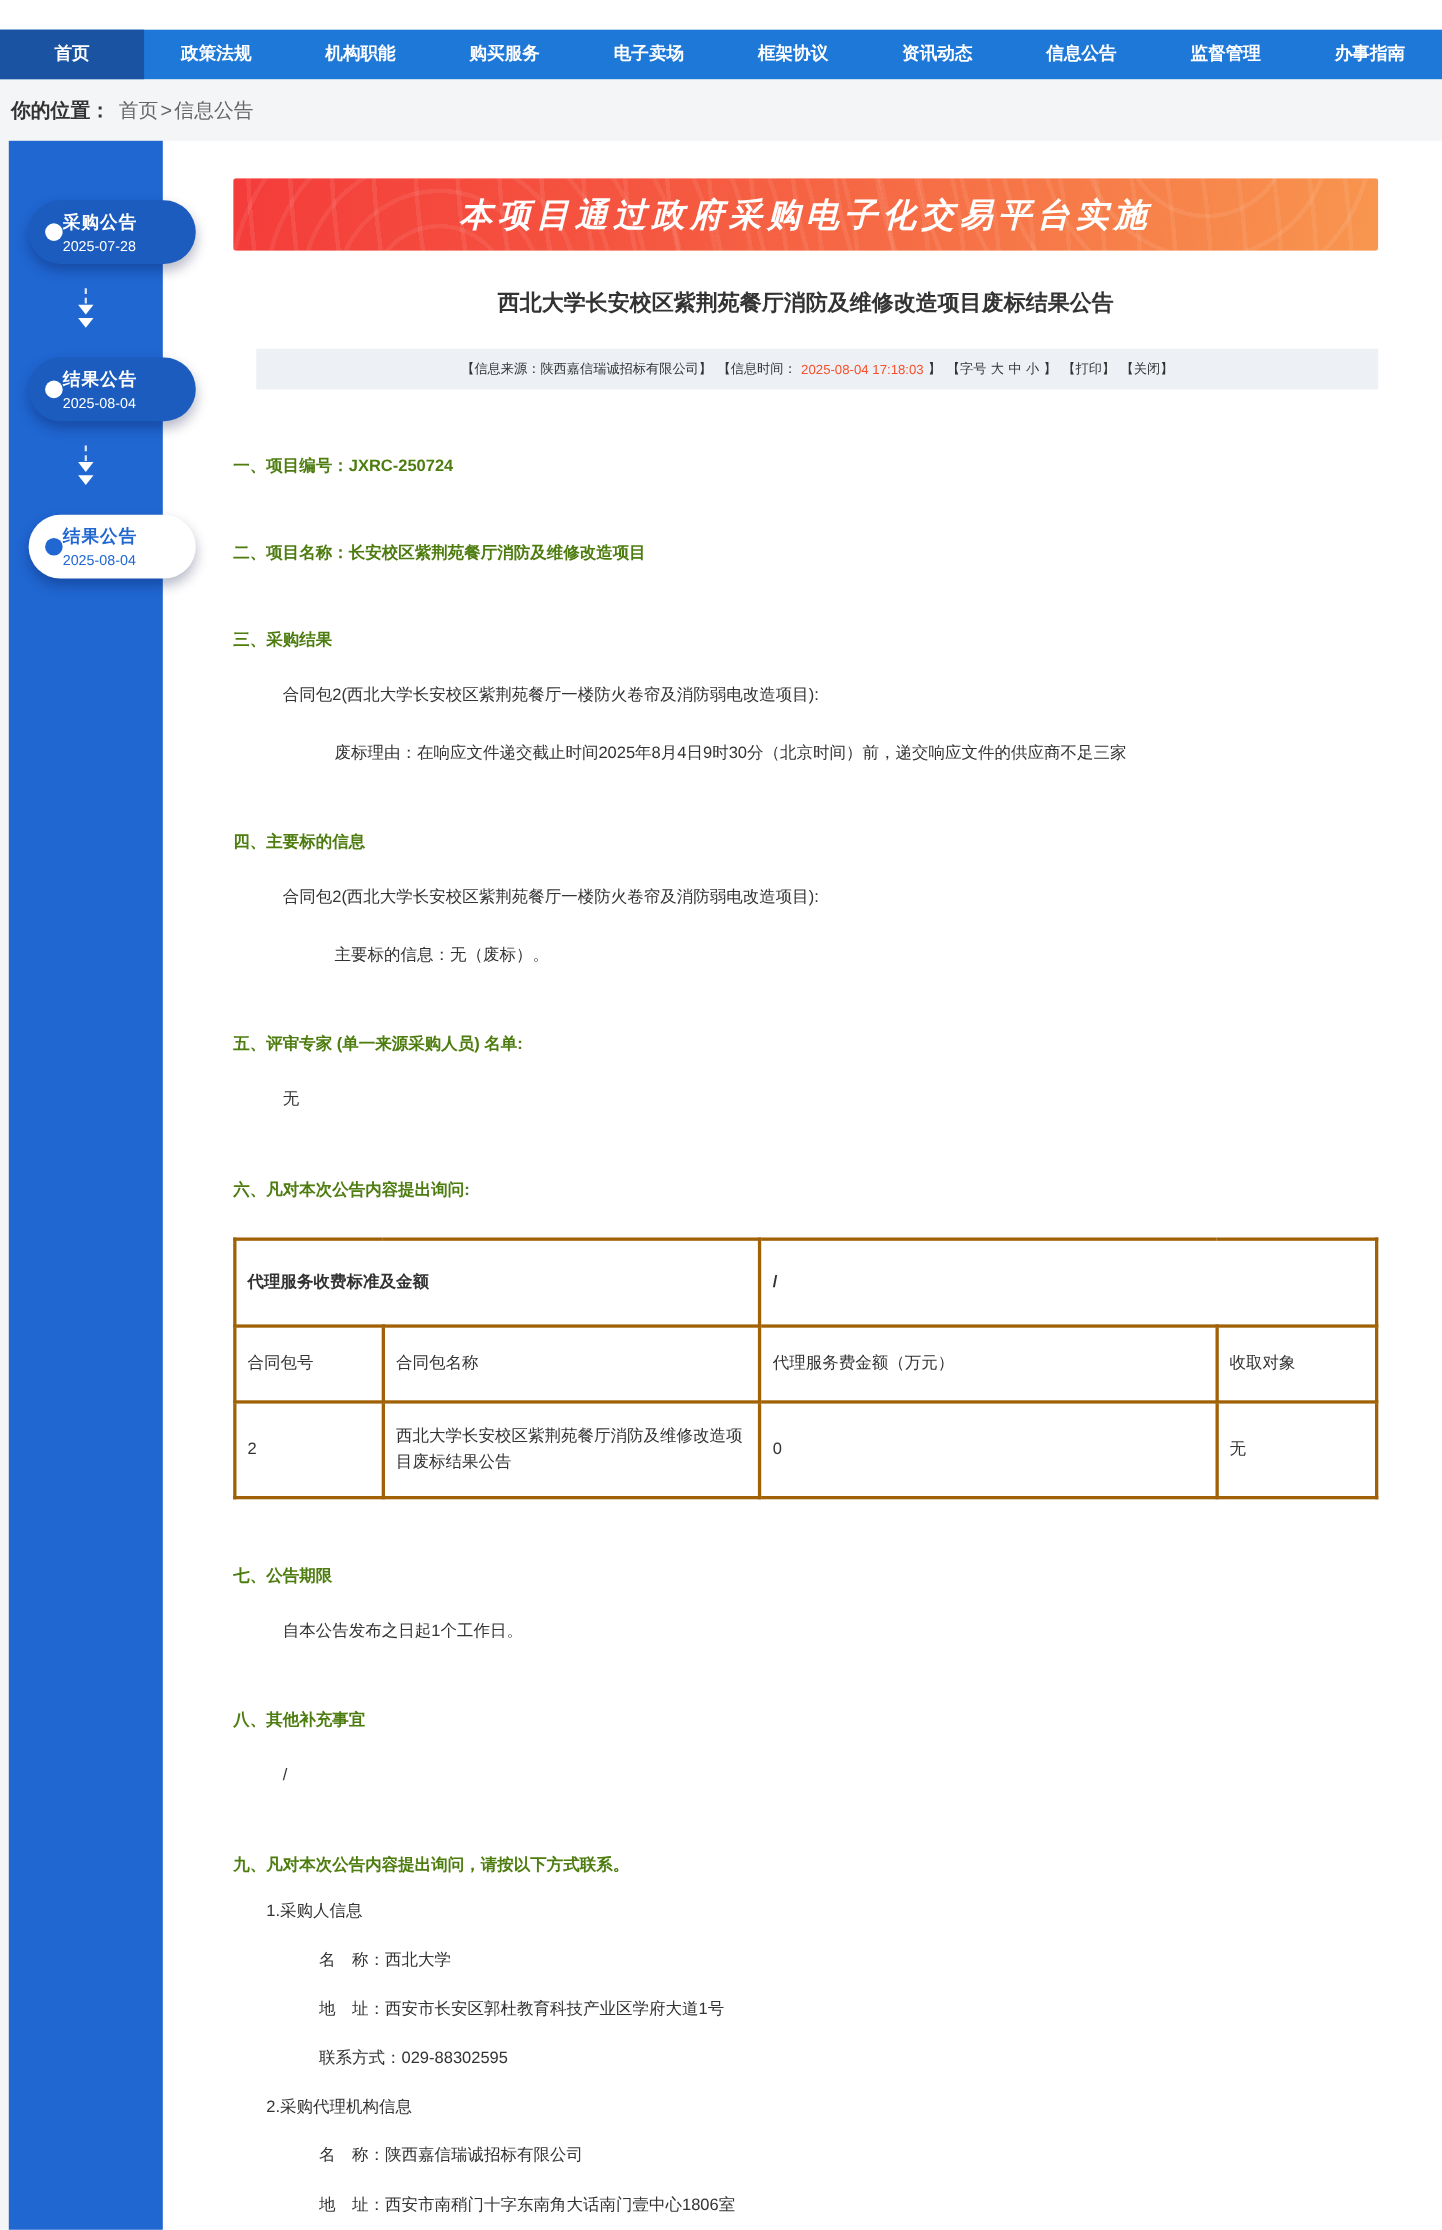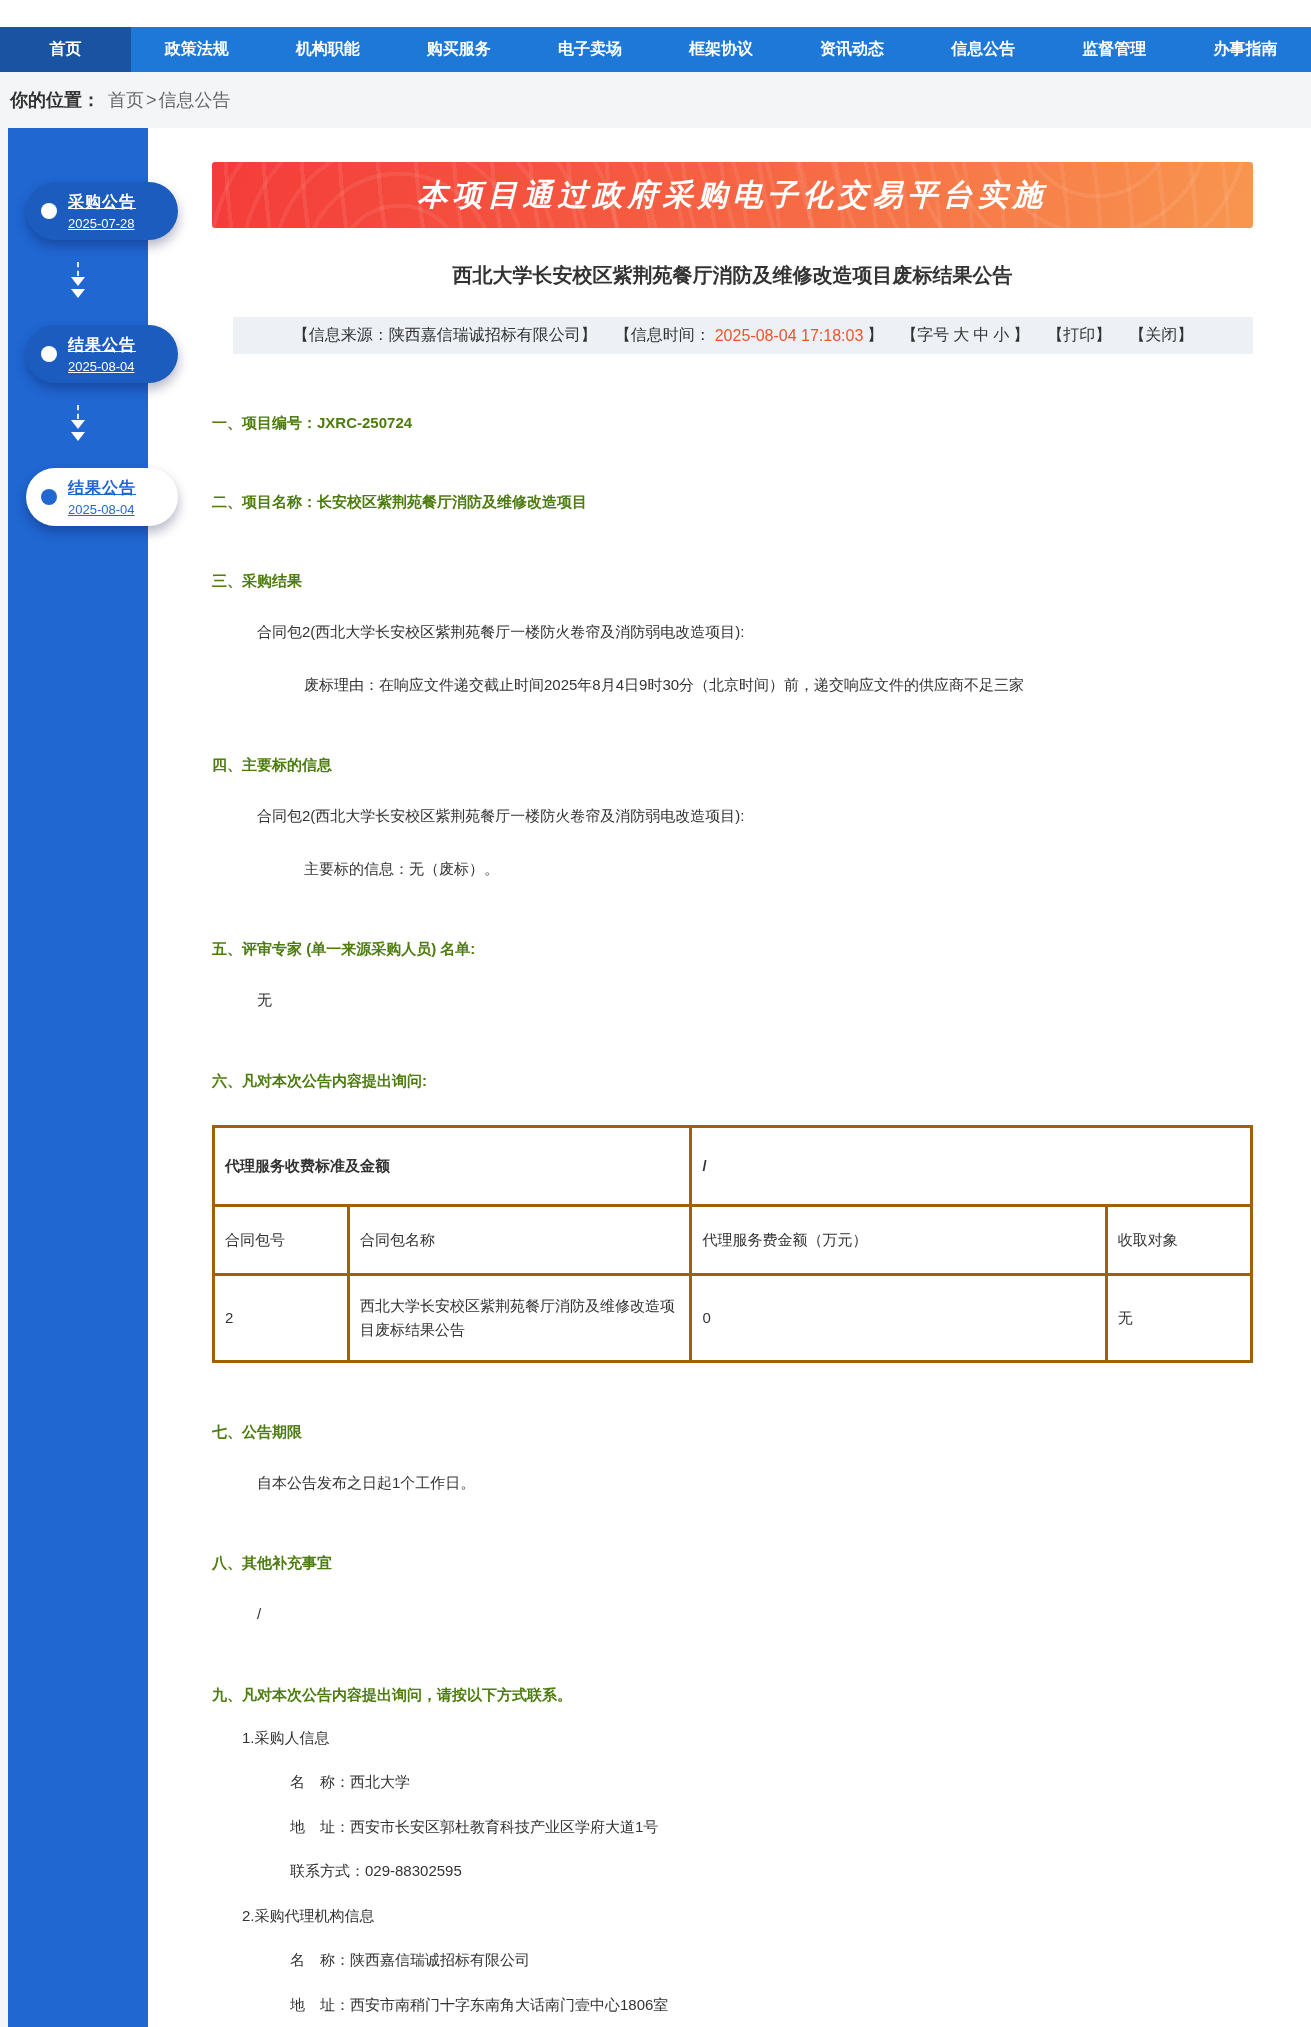--- a/index.html
+++ b/index.html
@@ -31,21 +31,21 @@
   .layout { display:flex; min-height:1777px; align-items:stretch; }
 
   
   .sidebar { width:140px; margin-left:8px; background:#2067d2; position:relative; flex-shrink:0; }
   .pill {
     width:152px; height:58px; margin-left:18px; border-radius:30px;
     background:#1b5cbe; box-shadow:0 6px 12px rgba(0,10,60,.30);
     display:flex; align-items:center; padding-left:15px; cursor:pointer; position:relative; z-index:2;
   }
   .pill .dot { width:16px; height:16px; border-radius:50%; background:#fff; flex-shrink:0; }
-  .pill .pill-text { margin-left:11px; color:#fff;text-decoration:underline; }
+  .pill .pill-text { color:#fff; }
   .pill .pill-label { font-size:16px; font-weight:bold; letter-spacing:1px; }
   .pill .pill-date { font-size:13px; margin-top:3px; }
   .pill.active { background:#ffffff; }
   .pill.active .dot { background:#2067d2; }
   .pill.active .pill-text { color:#2067d2; }
   .pill1 { margin-top:54px; }
   .tl-arrow { display:flex; flex-direction:column; align-items:center; margin:22px 0 20px 0; width:140px; }
   .tl-arrow .dash { width:0; height:14px; border-left:2px dashed rgba(255,255,255,.85); }
   .tl-arrow .tri { width:0; height:0; border:7px solid transparent; border-top:9px solid #fff; margin-top:1px; }
   .tl-arrow .tri + .tri { margin-top:-4px; }
@@ -58,21 +58,21 @@
       repeating-radial-gradient(circle at 18% 160%, rgba(255,255,255,0) 0 28px, rgba(255,255,255,.07) 28px 32px),
       repeating-radial-gradient(circle at 85% -60%, rgba(255,255,255,0) 0 34px, rgba(255,255,255,.08) 34px 38px),
       linear-gradient(100deg,#f43c3a 0%,#f55a41 40%,#f8964f 100%);
     display:flex; align-items:center; justify-content:center;
     color:#fff; font-size:30px; font-weight:bold; font-style:italic; letter-spacing:5px;
   }
   .article-title { text-align:center; font-size:20px; font-weight:bold; color:#333; margin-top:34px; }
   .info-bar {
     margin-top:28px; background:#edf1f6; height:37px;
     display:flex; align-items:center; justify-content:center;
-    font-size:16px; color:#333; gap:18px; white-space:nowrap;margin-left:21px;
+    font-size:12px; color:#333; gap:5px; white-space:nowrap;margin-left:21px;
   }
   .info-bar .seg { display:inline-flex; align-items:center; gap:4px; }
   .info-bar .red { color:#f5512c; }
   .info-bar a { color:#333; text-decoration:none; cursor:pointer; }
 
   .section-h { font-size:15px; font-weight:bold; color:#4d7c0f; margin-top:60px; }
   .para { font-size:15px; color:#333; margin-top:30px; line-height:1.5; }
   .ind1 { padding-left:45px; }
   .ind2 { padding-left:92px; }
   .contact { margin-top:22px; }

